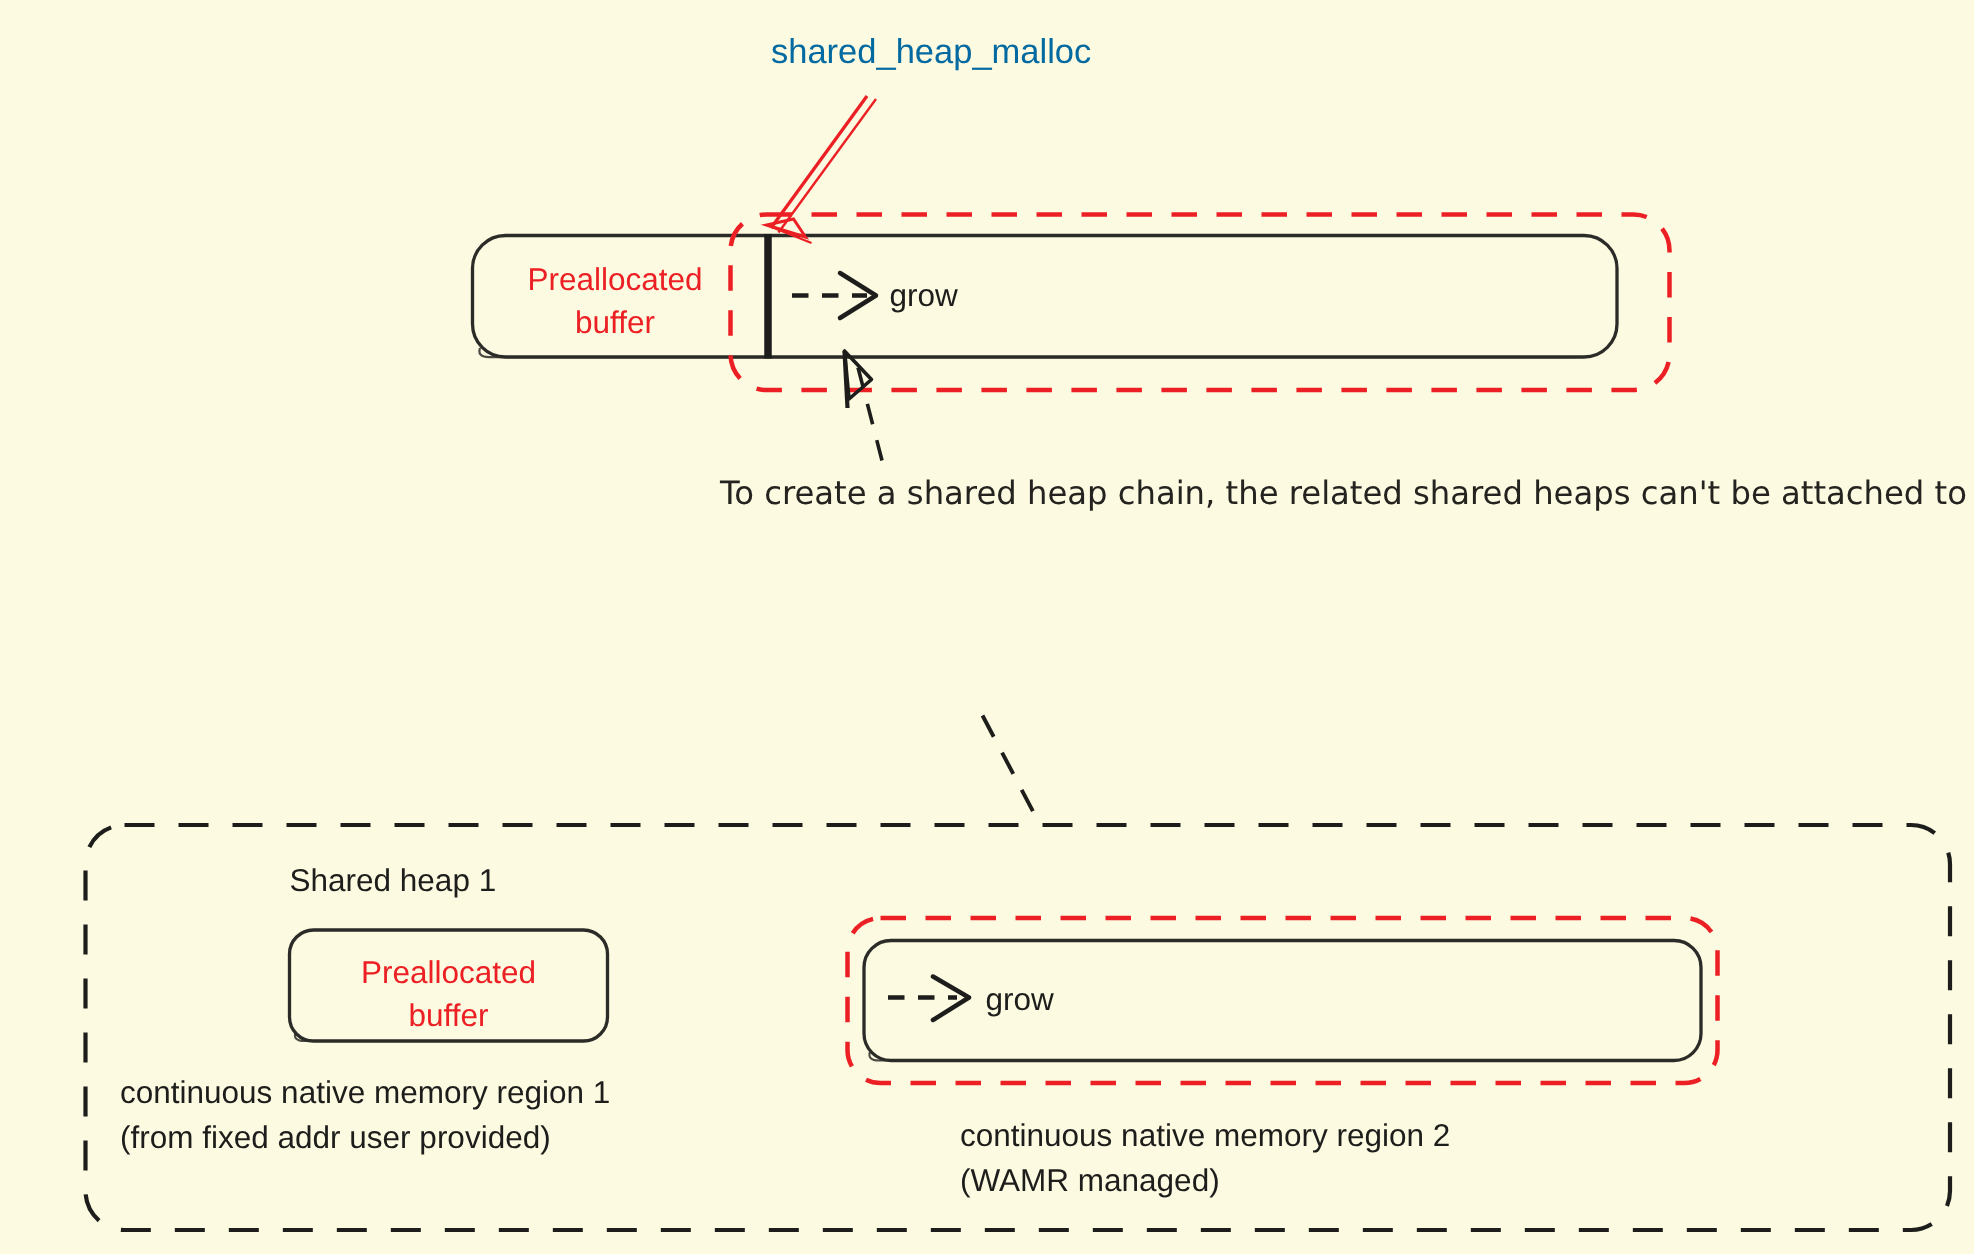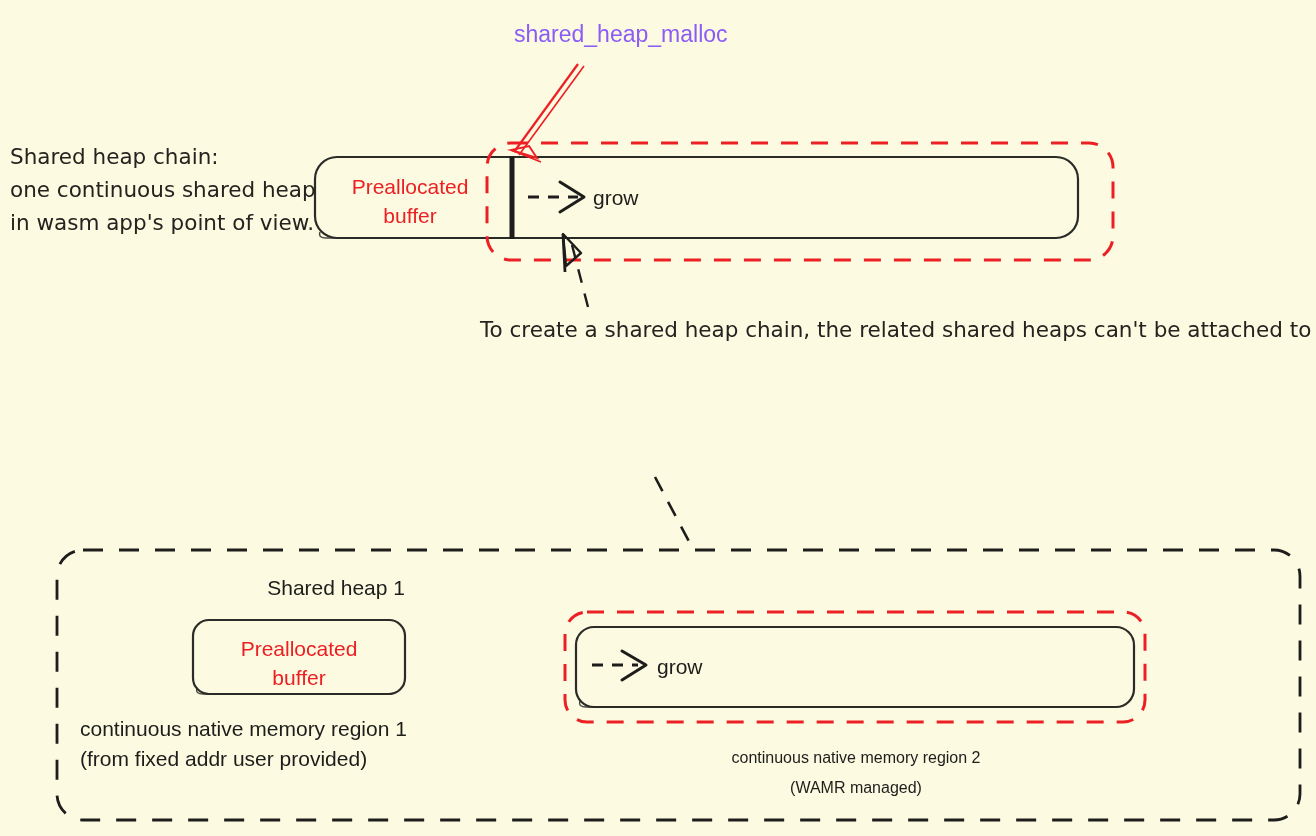--- a/index.html
+++ b/index.html
@@ -38,21 +38,21 @@
     font-size: 21.5px;
     line-height: 33px;
     color: #24231f;
   }
 
   
   #label-malloc {
     left: 514px;
     top: 21px;
     font-size: 23px;
-    color: #8b5cf6;
+    color: #0369a1;
     font-family: "Liberation Sans", sans-serif;
   }
 
   
   #top-prealloc {
     left: 336px;
     top: 172px;
     width: 148px;
     text-align: center;
     font-size: 21px;
@@ -79,21 +79,21 @@
     font-size: 21.5px;
     line-height: 33px;
     color: #24231f;
   }
 
   
   #label-heap1 {
     left: 193px;
     top: 576px;
     width: 212px;
-    text-align: right;
+    text-align: left;
     font-size: 21px;
     font-family: "Liberation Sans", sans-serif;
     color: #1d1d1b;
   }
   #label-heap2 {
     left: 565px;
     top: 576px;
     width: 580px;
     text-align: center;
     font-size: 21px;
@@ -124,22 +124,22 @@
     text-align: left;
     font-size: 21px;
     line-height: 30px;
     font-family: "Liberation Sans", sans-serif;
     color: #1d1d1b;
   }
   #caption-region2 {
     left: 640px;
     top: 743px;
     width: 432px;
-    text-align: center;
-    font-size: 16px;
+    text-align: left;
+    font-size: 21px;
     line-height: 30px;
     font-family: "Liberation Sans", sans-serif;
     color: #1d1d1b;
   }
 </style>
 </head>
 <body>
 
 <div id="canvas">
 
@@ -196,23 +196,20 @@
       <path d="M 580 701 Q 578 707 586 707 L 1110 707" fill="none" stroke="#2b2b28" stroke-width="1.4" opacity="0.85"></path>
     </g>
 
     <g>
       <line x1="592" y1="665" x2="638" y2="665" stroke="#1d1d1b" stroke-width="3" stroke-dasharray="11 9"></line>
       <path d="M 622 651 L 646 665 L 622 680" fill="none" stroke="#1d1d1b" stroke-width="3" stroke-linecap="round" stroke-linejoin="round"></path>
     </g>
 
   </svg>
 
-  <div class="txt" id="note-left">Shared heap chain:
-one continuous shared heap
-in wasm app's point of view.</div>
 
   <div class="txt" id="label-malloc">shared_heap_malloc</div>
 
   <div class="txt" id="top-prealloc">Preallocated
 buffer</div>
 
   <div class="txt" id="top-grow">grow</div>
 
   <div class="txt" id="note-middle">To create a shared heap chain, the related shared heaps can't be attached to any wasm apps</div>
 

